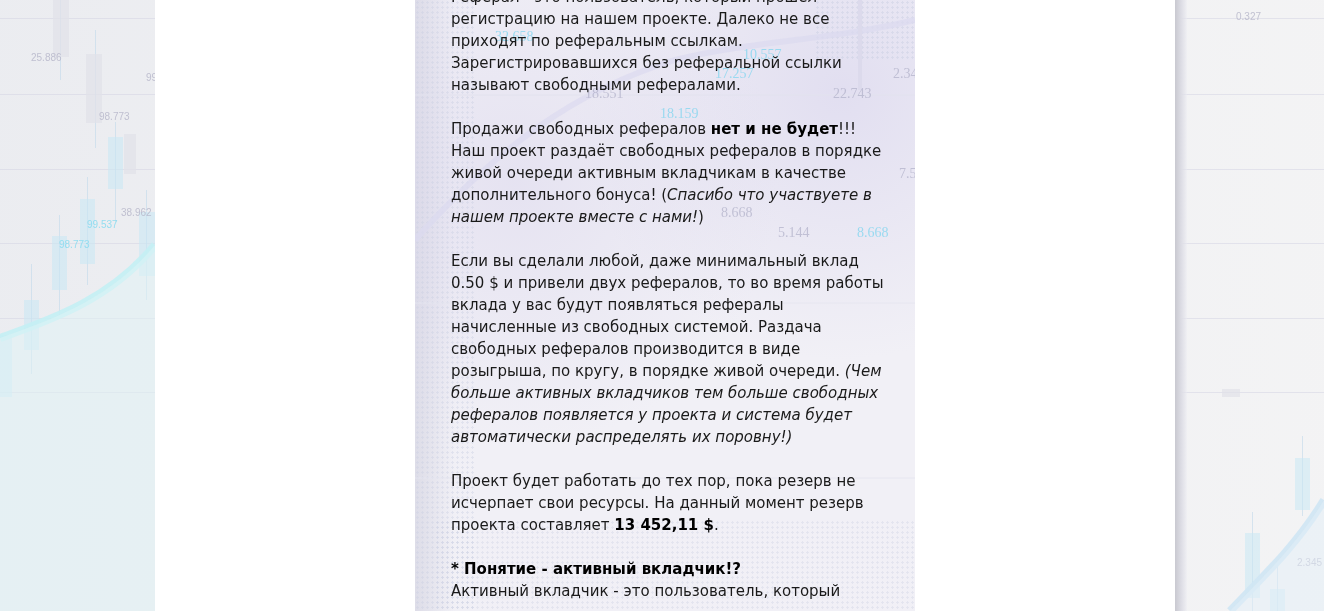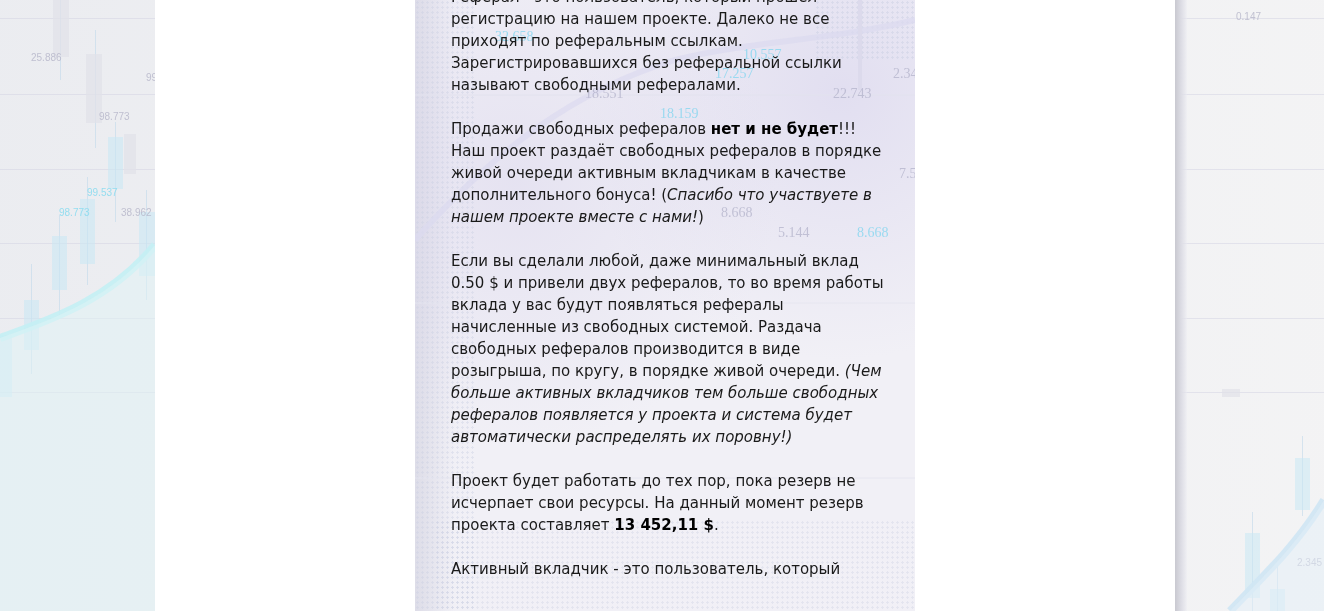--- a/index.html
+++ b/index.html
@@ -38,21 +38,21 @@
       position: absolute;
       width: 1px;
       background: rgba(200,220,235,0.7);
     }
     .bg-label {
       position: absolute;
       font-size: 10px;
       color: rgba(180,180,200,0.8);
       font-family: "Liberation Sans", sans-serif;
     }
-    .bg-label.cyan { color: rgba(140,220,240,0.9); }
+    .bg-label.cyan { color: rgba(140,220,240,0.9); margin-top: 32px; }
     .curve {
       position: absolute;
       pointer-events: none;
     }
 
     
     .page {
       position: absolute;
       left: 155px;
       top: 0;
@@ -152,21 +152,21 @@
   <span class="bg-label" style="left:121px;top:207px">38.962</span>
 
   <div class="wick" style="left:1302px;top:436px;height:80px"></div>
   <div class="candle" style="left:1295px;top:458px;width:15px;height:52px"></div>
   <div class="wick" style="left:1252px;top:512px;height:99px"></div>
   <div class="candle" style="left:1245px;top:533px;width:15px;height:65px"></div>
   <div class="wick" style="left:1277px;top:565px;height:46px"></div>
   <div class="candle" style="left:1270px;top:589px;width:15px;height:22px"></div>
   <div class="candle gray" style="left:1222px;top:389px;width:18px;height:8px"></div>
 
-  <span class="bg-label" style="left:1236px;top:11px">0.147</span>
+  <span class="bg-label" style="left:1236px;top:11px">0.327</span>
   <span class="bg-label" style="left:1297px;top:557px">2.345</span>
 
   <svg class="curve" width="1324" height="611" style="left:0;top:0">
     <path d="M0,338 C50,320 110,300 155,245" stroke="#c4f0f4" stroke-width="8" fill="none" opacity="0.9"></path>
     <path d="M0,338 C50,320 110,300 155,245 L155,611 L0,611 Z" fill="#dff3f6" opacity="0.5"></path>
     <path d="M1230,611 C1270,570 1300,540 1324,500" stroke="#cfe6f4" stroke-width="8" fill="none" opacity="0.9"></path>
     <path d="M1230,611 C1270,570 1300,540 1324,500 L1324,611 Z" fill="#e4f0f7" opacity="0.5"></path>
   </svg>
 </div>
 
@@ -205,16 +205,17 @@
     <p>
       <span>Продажи свободных рефералов </span><b>нет и не будет</b><span>!!! Наш проект раздаёт свободных рефералов в порядке живой очереди активным вкладчикам в качестве дополнительного бонуса! (</span><i>Спасибо что участвуете в нашем проекте вместе с нами!</i><span>)</span>
     </p>
     <p>
       <span>Если вы сделали любой, даже минимальный вклад 0.50 $ и привели двух рефералов, то во время работы вклада у вас будут появляться рефералы начисленные из свободных системой. Раздача свободных рефералов производится в виде розыгрыша, по кругу, в порядке живой очереди. </span><i>(Чем больше активных вкладчиков тем больше свободных рефералов появляется у проекта и система будет автоматически распределять их поровну!)</i>
     </p>
     <p>
       <span>Проект будет работать до тех пор, пока резерв не исчерпает свои ресурсы. На данный момент резерв проекта составляет </span><b>13 452,11 $</b><span>.</span>
     </p>
     <p>
+      <span class="heading">* Понятие - активный вкладчик!?</span>
       <span>Активный вкладчик - это пользователь, который</span>
     </p>
   </div>
 </div>
 
 </body></html>

